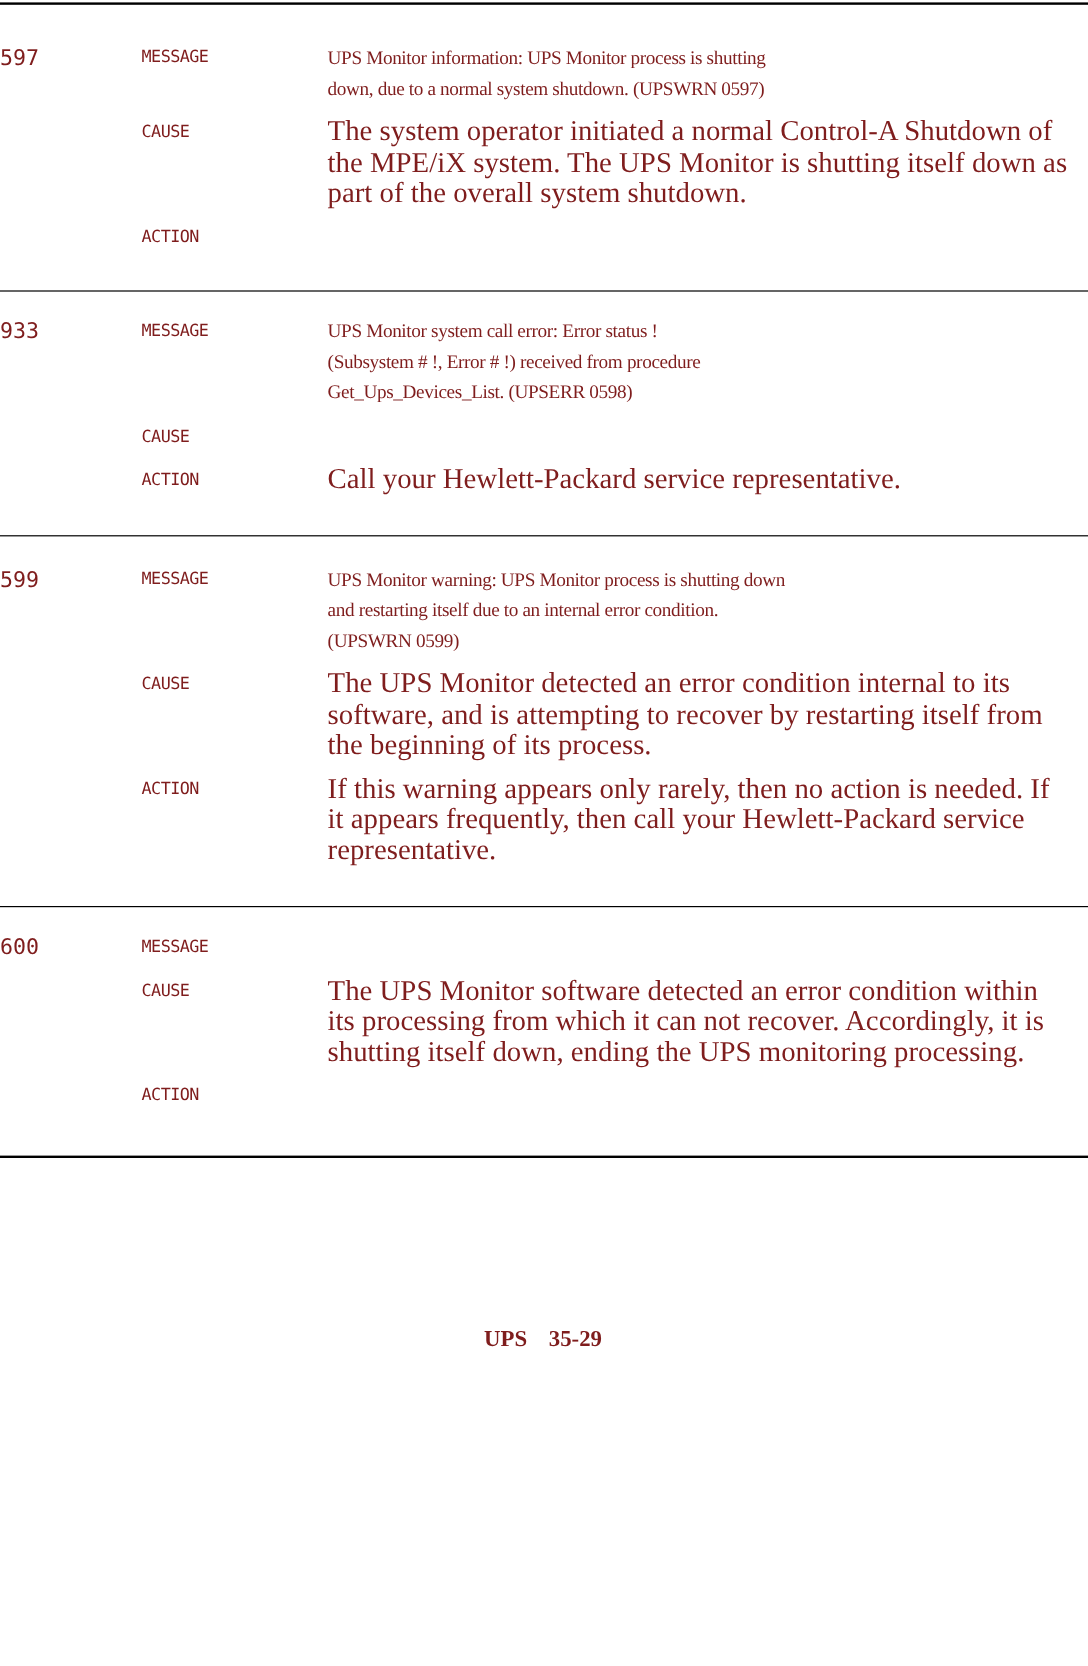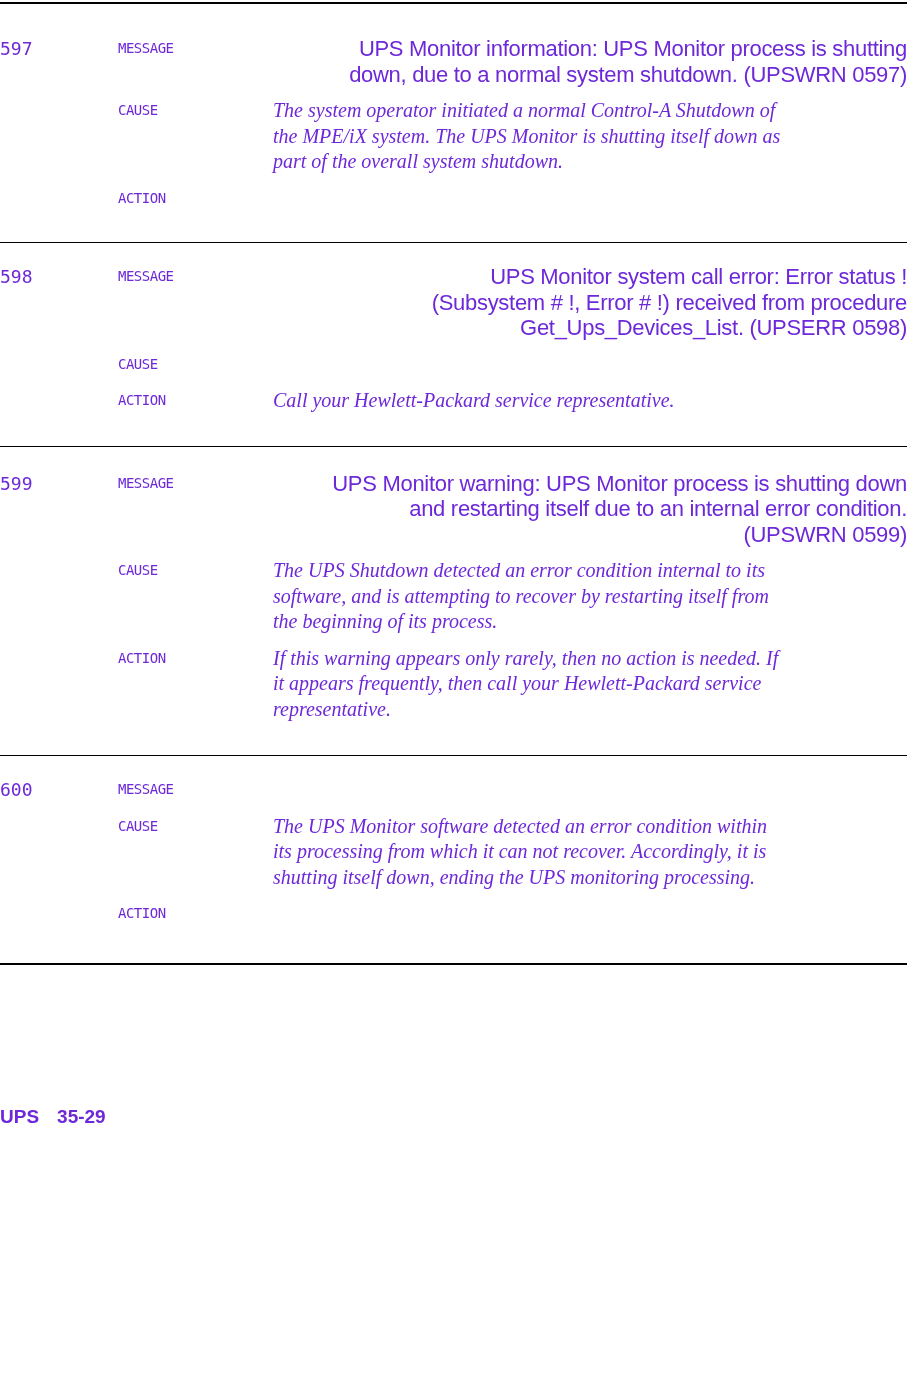--- a/index.html
+++ b/index.html
@@ -1,21 +1,21 @@
 <!DOCTYPE html>
 <html><head>
 <meta charset="utf-8">
 <style>
   html, body { margin: 0; padding: 0; background: #ffffff; }
   .page {
     position: relative;
     width: 907px;
     height: 1388px;
     background: #ffffff;
-    color: #6d28d9;
+    color: #7f1d1d;
     overflow: hidden;
     font-family: "Liberation Serif", "DejaVu Serif", serif;
   }
   .rule { width: 100%; background: #000000; height: 1px; }
   .rule-top { height: 2px; margin-top: 2px; }
   .rule-bottom { height: 2px; }
 
   .entry { display: grid; grid-template-columns: 118px 1fr; }
   .entry.e0 { padding: 32px 0 31px 0; }
   .entry.e1 { padding: 21px 0 32px 0; }
@@ -32,36 +32,34 @@
   .section:last-child { margin-bottom: 0; }
 
   .label {
     font-family: "DejaVu Sans Mono", "Liberation Mono", monospace;
     font-size: 14px;
     line-height: 25.5px;
     letter-spacing: -0.5px;
   }
   .text { white-space: pre-line; line-height: 25.5px; }
   .text.mono {
-    font-family: Liberation Sans, sans-serif;
-    font-size: 22px;
+    font-family: Liberation Serif, serif;
+    font-size: 16px;
     letter-spacing: -0.3px;
-    text-align: right;
   }
   .text.serif {
     font-family: "Liberation Serif", "DejaVu Serif", serif;
-    font-size: 20px;
-    font-style: italic;
+    font-size: 24px;
   }
 
   .footer {
     margin-top: 141px;
-    text-align: left;
+    text-align: center;
     padding-right: 2px;
-    font-family: Liberation Sans, sans-serif;
+    font-family: Liberation Serif, serif;
     font-weight: bold;
     font-size: 19px;
     line-height: 22px;
   }
   .footer-page { margin-left: 18px; }
 </style>
 </head>
 <body>
 
 <div class="page">
@@ -84,21 +82,21 @@
       </div>
       <div class="section">
         <div class="label">ACTION</div>
       </div>
     </div>
   </section>
 
   <div class="rule"></div>
 
   <section class="entry e1">
-    <div class="entry-number">598</div>
+    <div class="entry-number">933</div>
     <div class="sections">
       <div class="section">
         <div class="label">MESSAGE</div>
         <div class="text mono">UPS Monitor system call error: Error status !
 (Subsystem # !, Error # !) received from procedure
 Get_Ups_Devices_List. (UPSERR 0598)</div>
       </div>
       <div class="section">
         <div class="label">CAUSE</div>
       </div>
@@ -115,21 +113,21 @@
     <div class="entry-number">599</div>
     <div class="sections">
       <div class="section">
         <div class="label">MESSAGE</div>
         <div class="text mono">UPS Monitor warning: UPS Monitor process is shutting down
 and restarting itself due to an internal error condition.
 (UPSWRN 0599)</div>
       </div>
       <div class="section">
         <div class="label">CAUSE</div>
-        <div class="text serif">The UPS Shutdown detected an error condition internal to its
+        <div class="text serif">The UPS Monitor detected an error condition internal to its
 software, and is attempting to recover by restarting itself from
 the beginning of its process.</div>
       </div>
       <div class="section">
         <div class="label">ACTION</div>
         <div class="text serif">If this warning appears only rarely, then no action is needed. If
 it appears frequently, then call your Hewlett-Packard service
 representative.</div>
       </div>
     </div>

